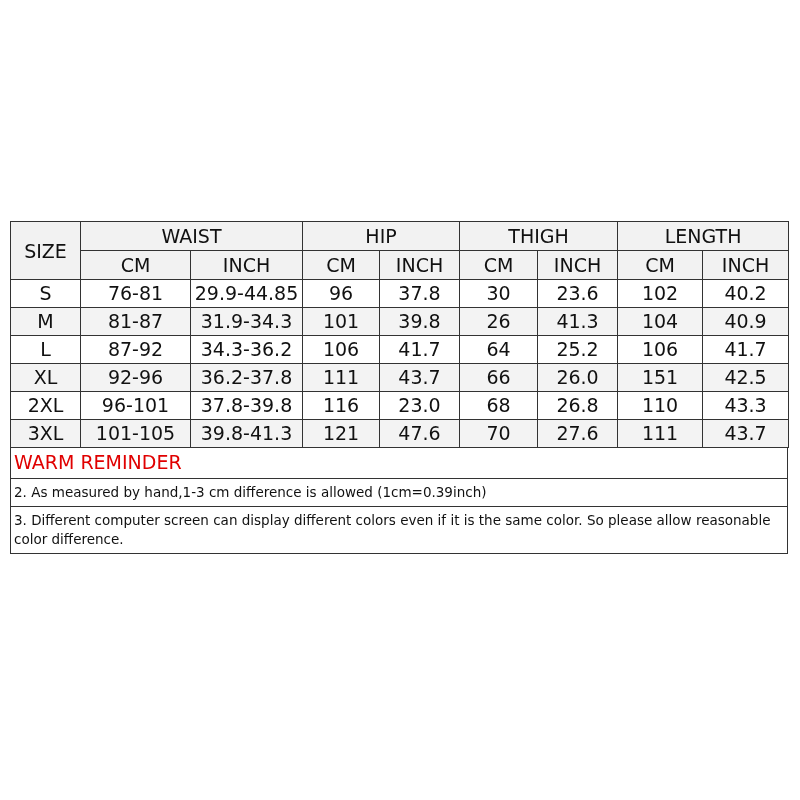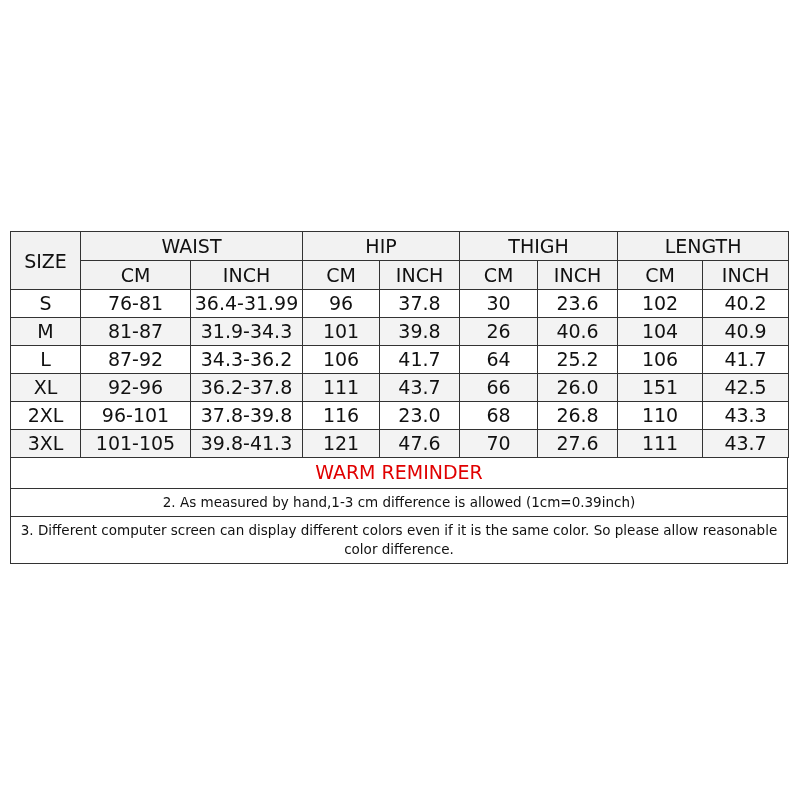--- a/index.html
+++ b/index.html
@@ -1,25 +1,25 @@
 <!DOCTYPE html>
 <html><head>
 <meta charset="utf-8">
 <style>
   html, body { margin: 0; padding: 0; background: #ffffff; }
   body { width: 800px; height: 800px; position: relative; overflow: hidden;
          font-family: "DejaVu Sans", "Liberation Sans", sans-serif; color: #111; }
-  .wrap { position: absolute; left: 10px; top: 231px; width: 778px; }
+  .wrap { position: absolute; left: 10px; top: 221px; width: 778px; }
   table { border-collapse: collapse; width: 778px; table-layout: fixed; }
   td, th { border: 1.5px solid #333; padding: 0; text-align: center; font-weight: normal;
            font-size: 19px; line-height: 27px; height: 27px; white-space: nowrap; }
   thead th { background: #f2f2f2; height: 28px; line-height: 28px; }
   tbody tr.alt td { background: #f3f3f3; }
   tbody tr td { height: 27px; }
-  .notes td { text-align: center; font-size: 13.5px; line-height: 19px; padding: 4px 3px; white-space: normal; height: auto; }
+  .notes td { text-align: left; font-size: 13.5px; line-height: 19px; padding: 4px 3px; white-space: normal; height: auto; }
   .notes .reminder { color: #e00000; font-size: 19px; line-height: 27px; padding: 0 3px; height: 30px; }
   .notes tr.plain td { background: #fff; }
 </style>
 </head>
 <body>
 
 <div class="wrap">
   <table>
     <colgroup>
       <col style="width:70px">
@@ -48,36 +48,36 @@
         <th>CM</th>
         <th>INCH</th>
         <th>CM</th>
         <th>INCH</th>
       </tr>
     </thead>
     <tbody>
       <tr>
         <td>S</td>
         <td>76-81</td>
-        <td>36.4-31.99</td>
+        <td>29.9-44.85</td>
         <td>96</td>
         <td>37.8</td>
         <td>30</td>
         <td>23.6</td>
         <td>102</td>
         <td>40.2</td>
       </tr>
       <tr class="alt">
         <td>M</td>
         <td>81-87</td>
         <td>31.9-34.3</td>
         <td>101</td>
         <td>39.8</td>
         <td>26</td>
-        <td>40.6</td>
+        <td>41.3</td>
         <td>104</td>
         <td>40.9</td>
       </tr>
       <tr>
         <td>L</td>
         <td>87-92</td>
         <td>34.3-36.2</td>
         <td>106</td>
         <td>41.7</td>
         <td>64</td>

